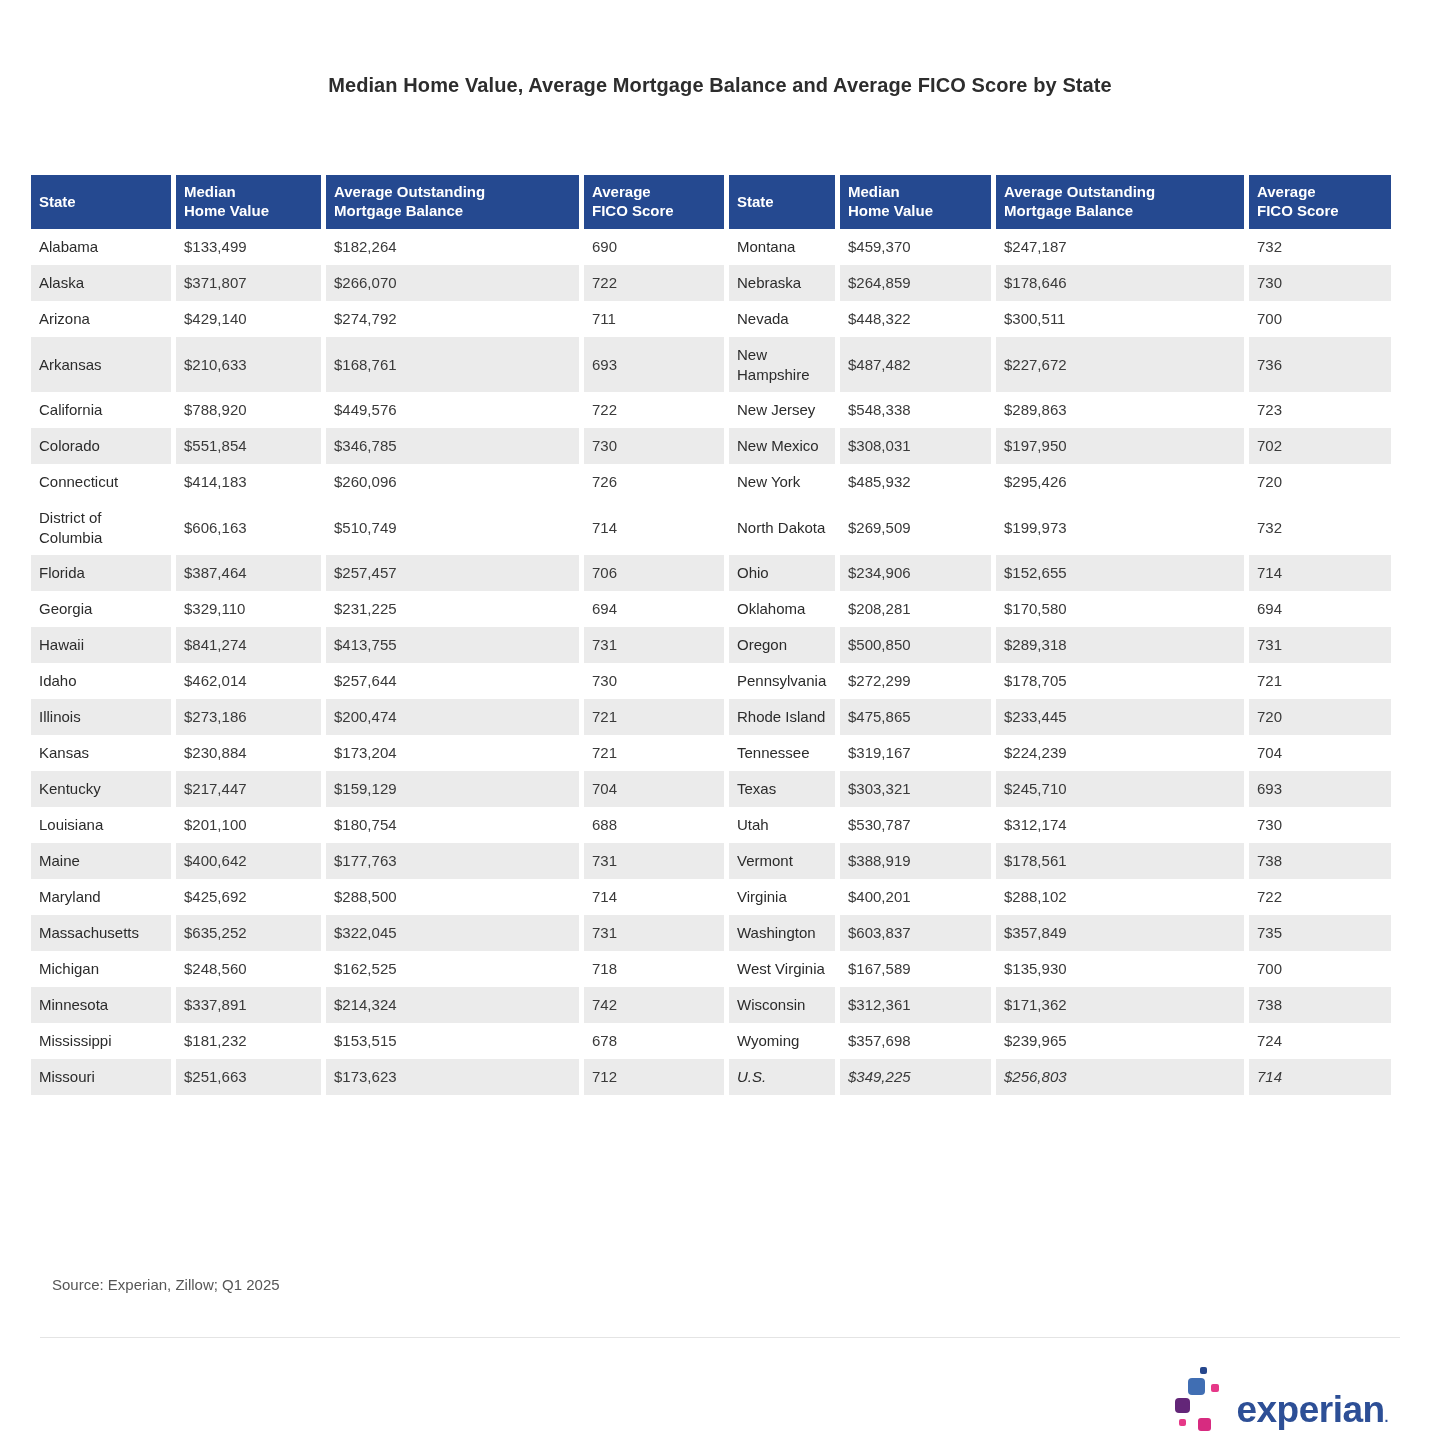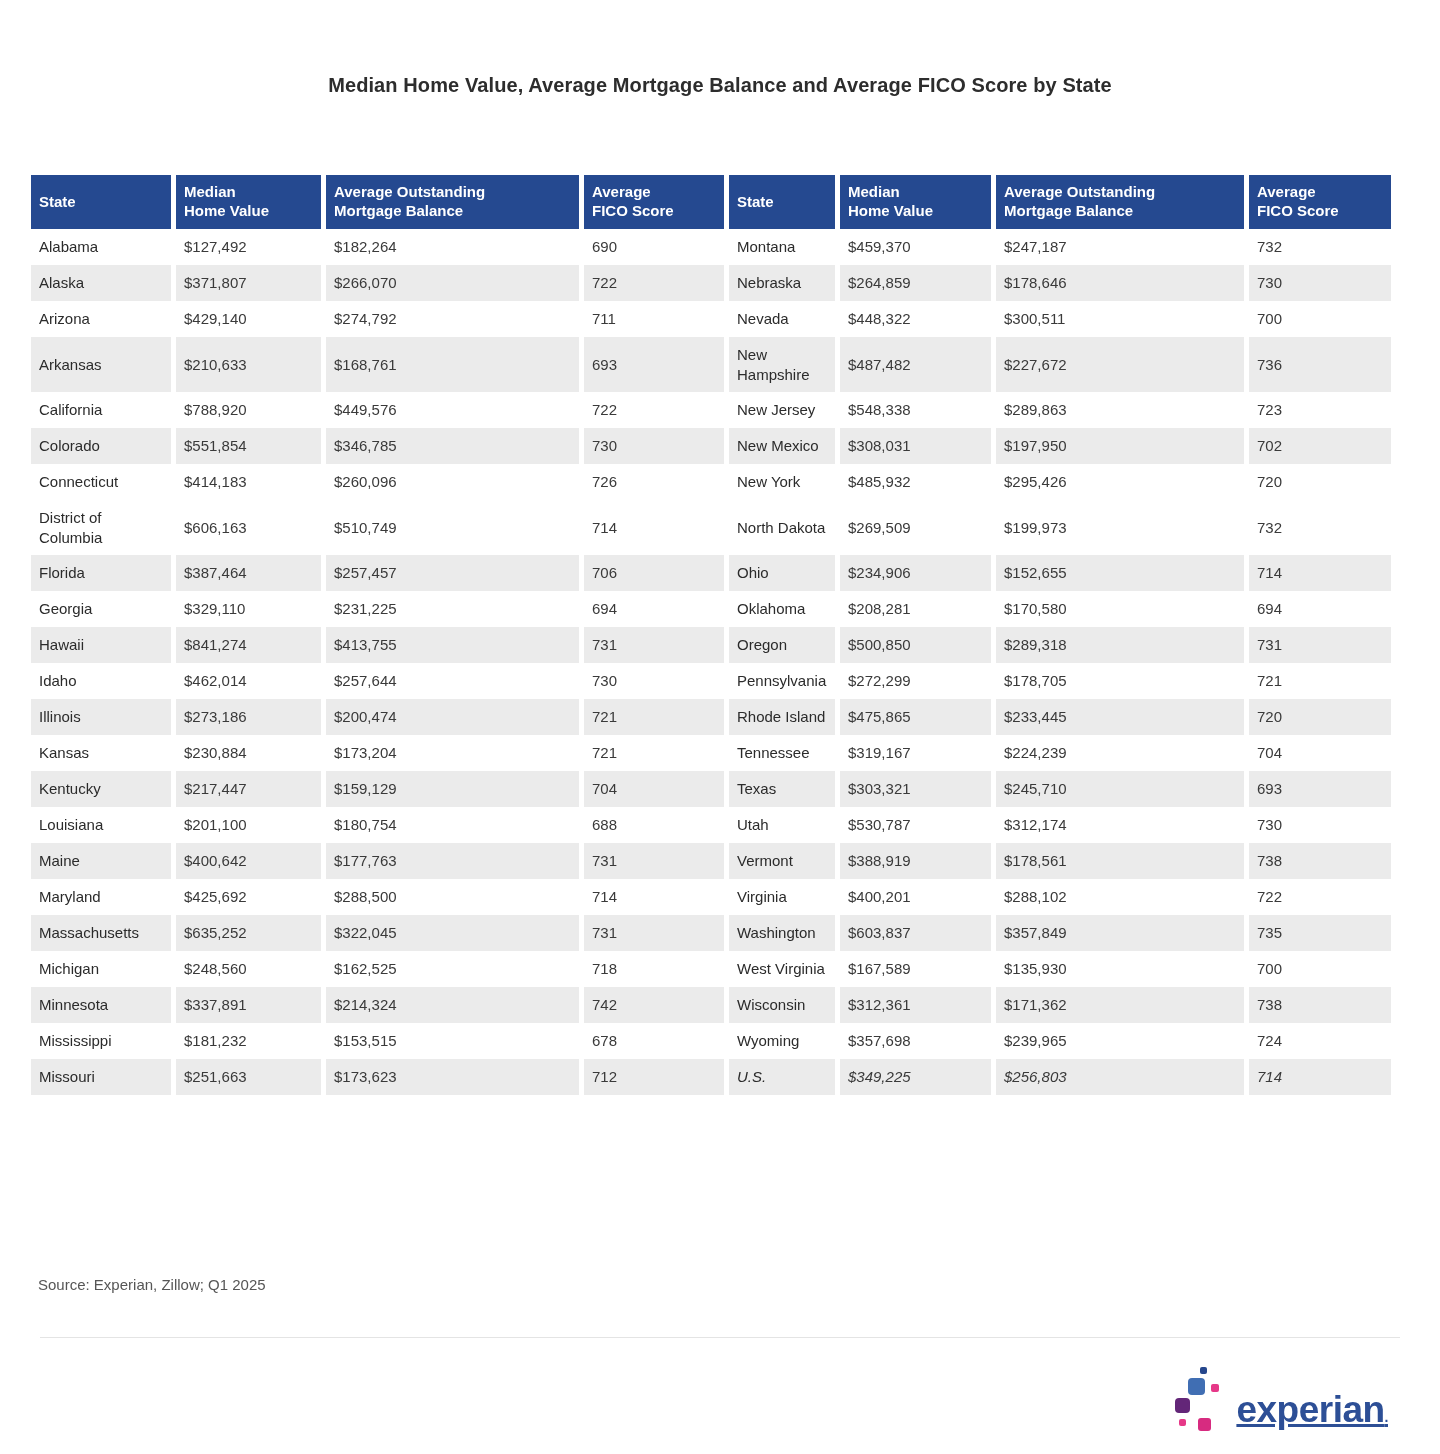--- a/index.html
+++ b/index.html
@@ -43,21 +43,21 @@
     text-align: left; vertical-align: middle;
     padding: 8px 6px 8px 8px;
     line-height: 1.3;
     height: 36px;
   }
   table.data-table td.state { font-weight: normal; color: #2b2b2b; }
   table.data-table tr.shade td { background: #ebebeb; }
   table.data-table td.us { font-style: italic; }
 
   .source-note {
-    position: absolute; left: 38px; top: 1276px;
+    position: absolute; left: 52px; top: 1276px;
     font-size: 15px; color: #565656;
   }
   .footer-divider {
     position: absolute; left: 40px; top: 1337px;
     width: 1360px; height: 1px; background: #e4e4e4;
   }
 
   .experian-logo {
     position: absolute; right: 52px; top: 1366px;
     height: 70px; display: flex; align-items: center;
@@ -66,21 +66,21 @@
   .logo-mark span { position: absolute; display: block; }
   .sq-navy-sm  { width: 7px;  height: 7px;  left: 26px; top: 0px;  background: #26478d; border-radius: 2px; }
   .sq-blue     { width: 17px; height: 17px; left: 14px; top: 11px; background: #406eb3; border-radius: 4px; }
   .sq-pink-sm1 { width: 8px;  height: 8px;  left: 37px; top: 17px; background: #e63888; border-radius: 2px; }
   .sq-purple   { width: 15px; height: 15px; left: 1px;  top: 31px; background: #632678; border-radius: 4px; }
   .sq-pink-sm2 { width: 7px;  height: 7px;  left: 5px;  top: 52px; background: #e63888; border-radius: 2px; }
   .sq-pink-md  { width: 13px; height: 13px; left: 24px; top: 51px; background: #d72b80; border-radius: 3px; }
   .logo-word {
     font-size: 37px; font-weight: bold; color: #2d4f96;
     letter-spacing: -0.5px; line-height: 1;
-    margin-left: 10px; padding-top: 16px; text-decoration: underline;
+    margin-left: 10px; padding-top: 16px;
   }
   .logo-tm {
     font-size: 14px; color: #2d4f96; font-weight: bold;
     vertical-align: baseline;
   }
 </style>
 </head>
 <body>
 
 <div class="page">
@@ -112,21 +112,21 @@
 Home Value</th>
         <th>Average Outstanding
 Mortgage Balance</th>
         <th>Average
 FICO Score</th>
       </tr>
     </thead>
     <tbody>
         <tr>
           <td class="state">Alabama</td>
-          <td>$127,492</td>
+          <td>$133,499</td>
           <td>$182,264</td>
           <td>690</td>
           <td class="state">Montana</td>
           <td>$459,370</td>
           <td>$247,187</td>
           <td>732</td>
         </tr>
         <tr class="shade">
           <td class="state">Alaska</td>
           <td>$371,807</td>

